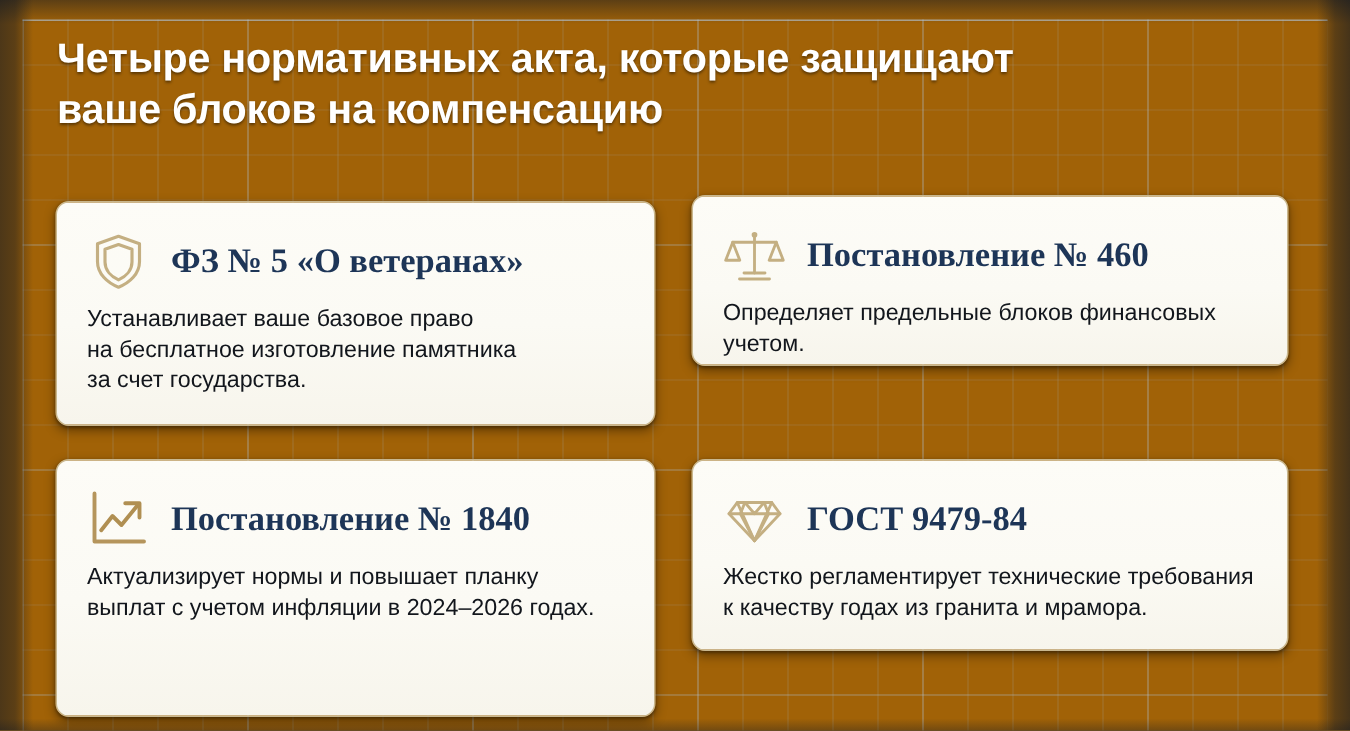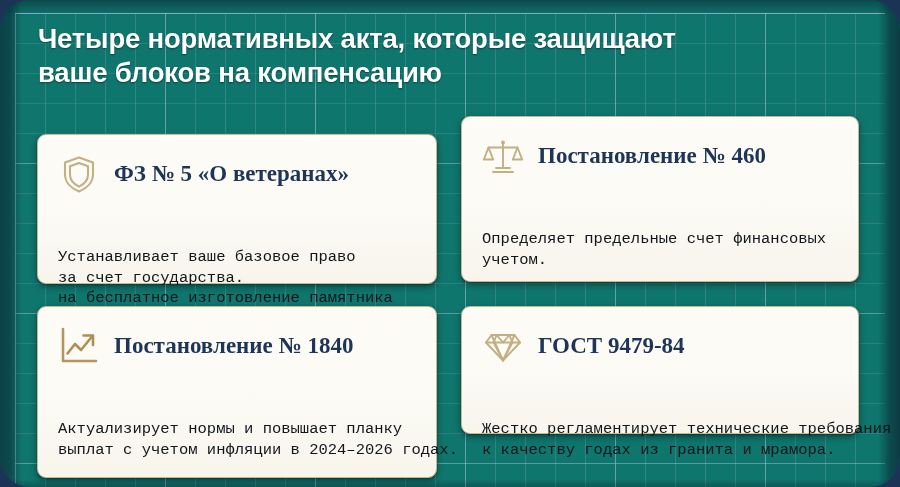--- a/index.html
+++ b/index.html
@@ -15,23 +15,22 @@
     background: #1b3456;
     position: relative;
   }
 
   
   #slide {
     position: absolute;
     inset: 0;
     width: 900px;
     height: 487px;
-    background: #0f766e;
+    background: #a16207;
     overflow: hidden;
-    border-radius: 30px;
   }
 
   
   #edge-shade {
     position: absolute;
     inset: 0;
     pointer-events: none;
     background:
       linear-gradient(to right,
         rgba(8,20,38,.55) 0px,
@@ -113,21 +112,21 @@
     background: linear-gradient(180deg, #fdfcf7 0%, #fbfaf4 55%, #f7f5ec 100%);
     border: 1.5px solid #c9b78e;
     border-radius: 9px;
     box-shadow:
       0 3px 7px rgba(0,0,0,.38),
       0 1px 2px rgba(0,0,0,.30);
     padding: 0;
   }
 
   .card-1 { left: 37px;  top: 134px; width: 400px; height: 150px; }
-  .card-2 { left: 461px; top: 116px; width: 398px; height: 166px; }
+  .card-2 { left: 461px; top: 130px; width: 398px; height: 114px; }
   .card-3 { left: 37px;  top: 306px; width: 400px; height: 172px; }
   .card-4 { left: 461px; top: 306px; width: 398px; height: 128px; }
 
   .card-head {
     display: flex;
     align-items: center;
     gap: 14px;
     padding: 15px 18px 0 20px;
     height: 62px;
   }
@@ -144,25 +143,24 @@
     font-family: "Liberation Serif", "DejaVu Serif", serif;
     font-weight: bold;
     font-size: 23px;
     line-height: 28px;
     color: #1d3557;
     white-space: nowrap;
   }
 
   .card-body {
     padding: 6px 18px 0 20px;
-    font-family: Liberation Mono, monospace;
+    font-family: Liberation Sans, sans-serif;
     font-size: 15.5px;
     line-height: 20.5px;
     color: #12161c;
-    margin-top: 44px;
   }
   .card-body .line { display: block; white-space: nowrap; }
 </style>
 </head>
 <body>
 
 <div id="slide">
 
   <div id="grid-minor"></div>
   <div id="grid-major"></div>
@@ -179,42 +177,42 @@
       <span class="card-icon">
         <svg viewBox="0 0 42 42" fill="none" stroke="#c4af82" stroke-width="2.1" stroke-linecap="round" stroke-linejoin="round">
           <path d="M21 4.5 L35 9.5 V21.5 C35 29.5 28.5 35.5 21 38.5 C13.5 35.5 7 29.5 7 21.5 V9.5 Z"></path>
           <path d="M21 10 L30 13.2 V21.6 C30 27.2 25.8 31.4 21 33.6 C16.2 31.4 12 27.2 12 21.6 V13.2 Z"></path>
         </svg>
       </span>
       <span class="card-title">ФЗ № 5 «О ветеранах»</span>
     </div>
     <div class="card-body">
       <span class="line">Устанавливает ваше базовое право</span>
+      <span class="line">на бесплатное изготовление памятника</span>
       <span class="line">за счет государства.</span>
-      <span class="line">на бесплатное изготовление памятника</span>
     </div>
   </div>
 
   <div class="card card-2">
     <div class="card-head">
       <span class="card-icon">
         <svg viewBox="0 0 42 42" fill="none" stroke="#c4af82" stroke-width="1.9" stroke-linecap="round" stroke-linejoin="round">
           <circle cx="21" cy="7.5" r="1.9" fill="#c4af82" stroke="none"></circle>
           <path d="M21 9.4 V33"></path>
           <path d="M6.5 12.5 H35.5"></path>
           <path d="M6.5 12.5 L1.8 24.5 H11.2 Z"></path>
           <path d="M35.5 12.5 L30.8 24.5 H40.2 Z"></path>
           <path d="M14 33 H28"></path>
           <path d="M11 37 H31"></path>
         </svg>
       </span>
       <span class="card-title">Постановление № 460</span>
     </div>
     <div class="card-body">
-      <span class="line">Определяет предельные счет финансовых</span>
+      <span class="line">Определяет предельные блоков финансовых</span>
       <span class="line">учетом.</span>
     </div>
   </div>
 
   <div class="card card-3">
     <div class="card-head">
       <span class="card-icon">
         <svg viewBox="0 0 42 42" fill="none" stroke="#b08f52" stroke-width="2.6" stroke-linecap="round" stroke-linejoin="round">
           <path d="M5 4 V36 H38" stroke="#b5955c"></path>
           <path d="M9.5 28.5 L17 19 L23 25 L34 11.5" stroke="#b08f52"></path>

